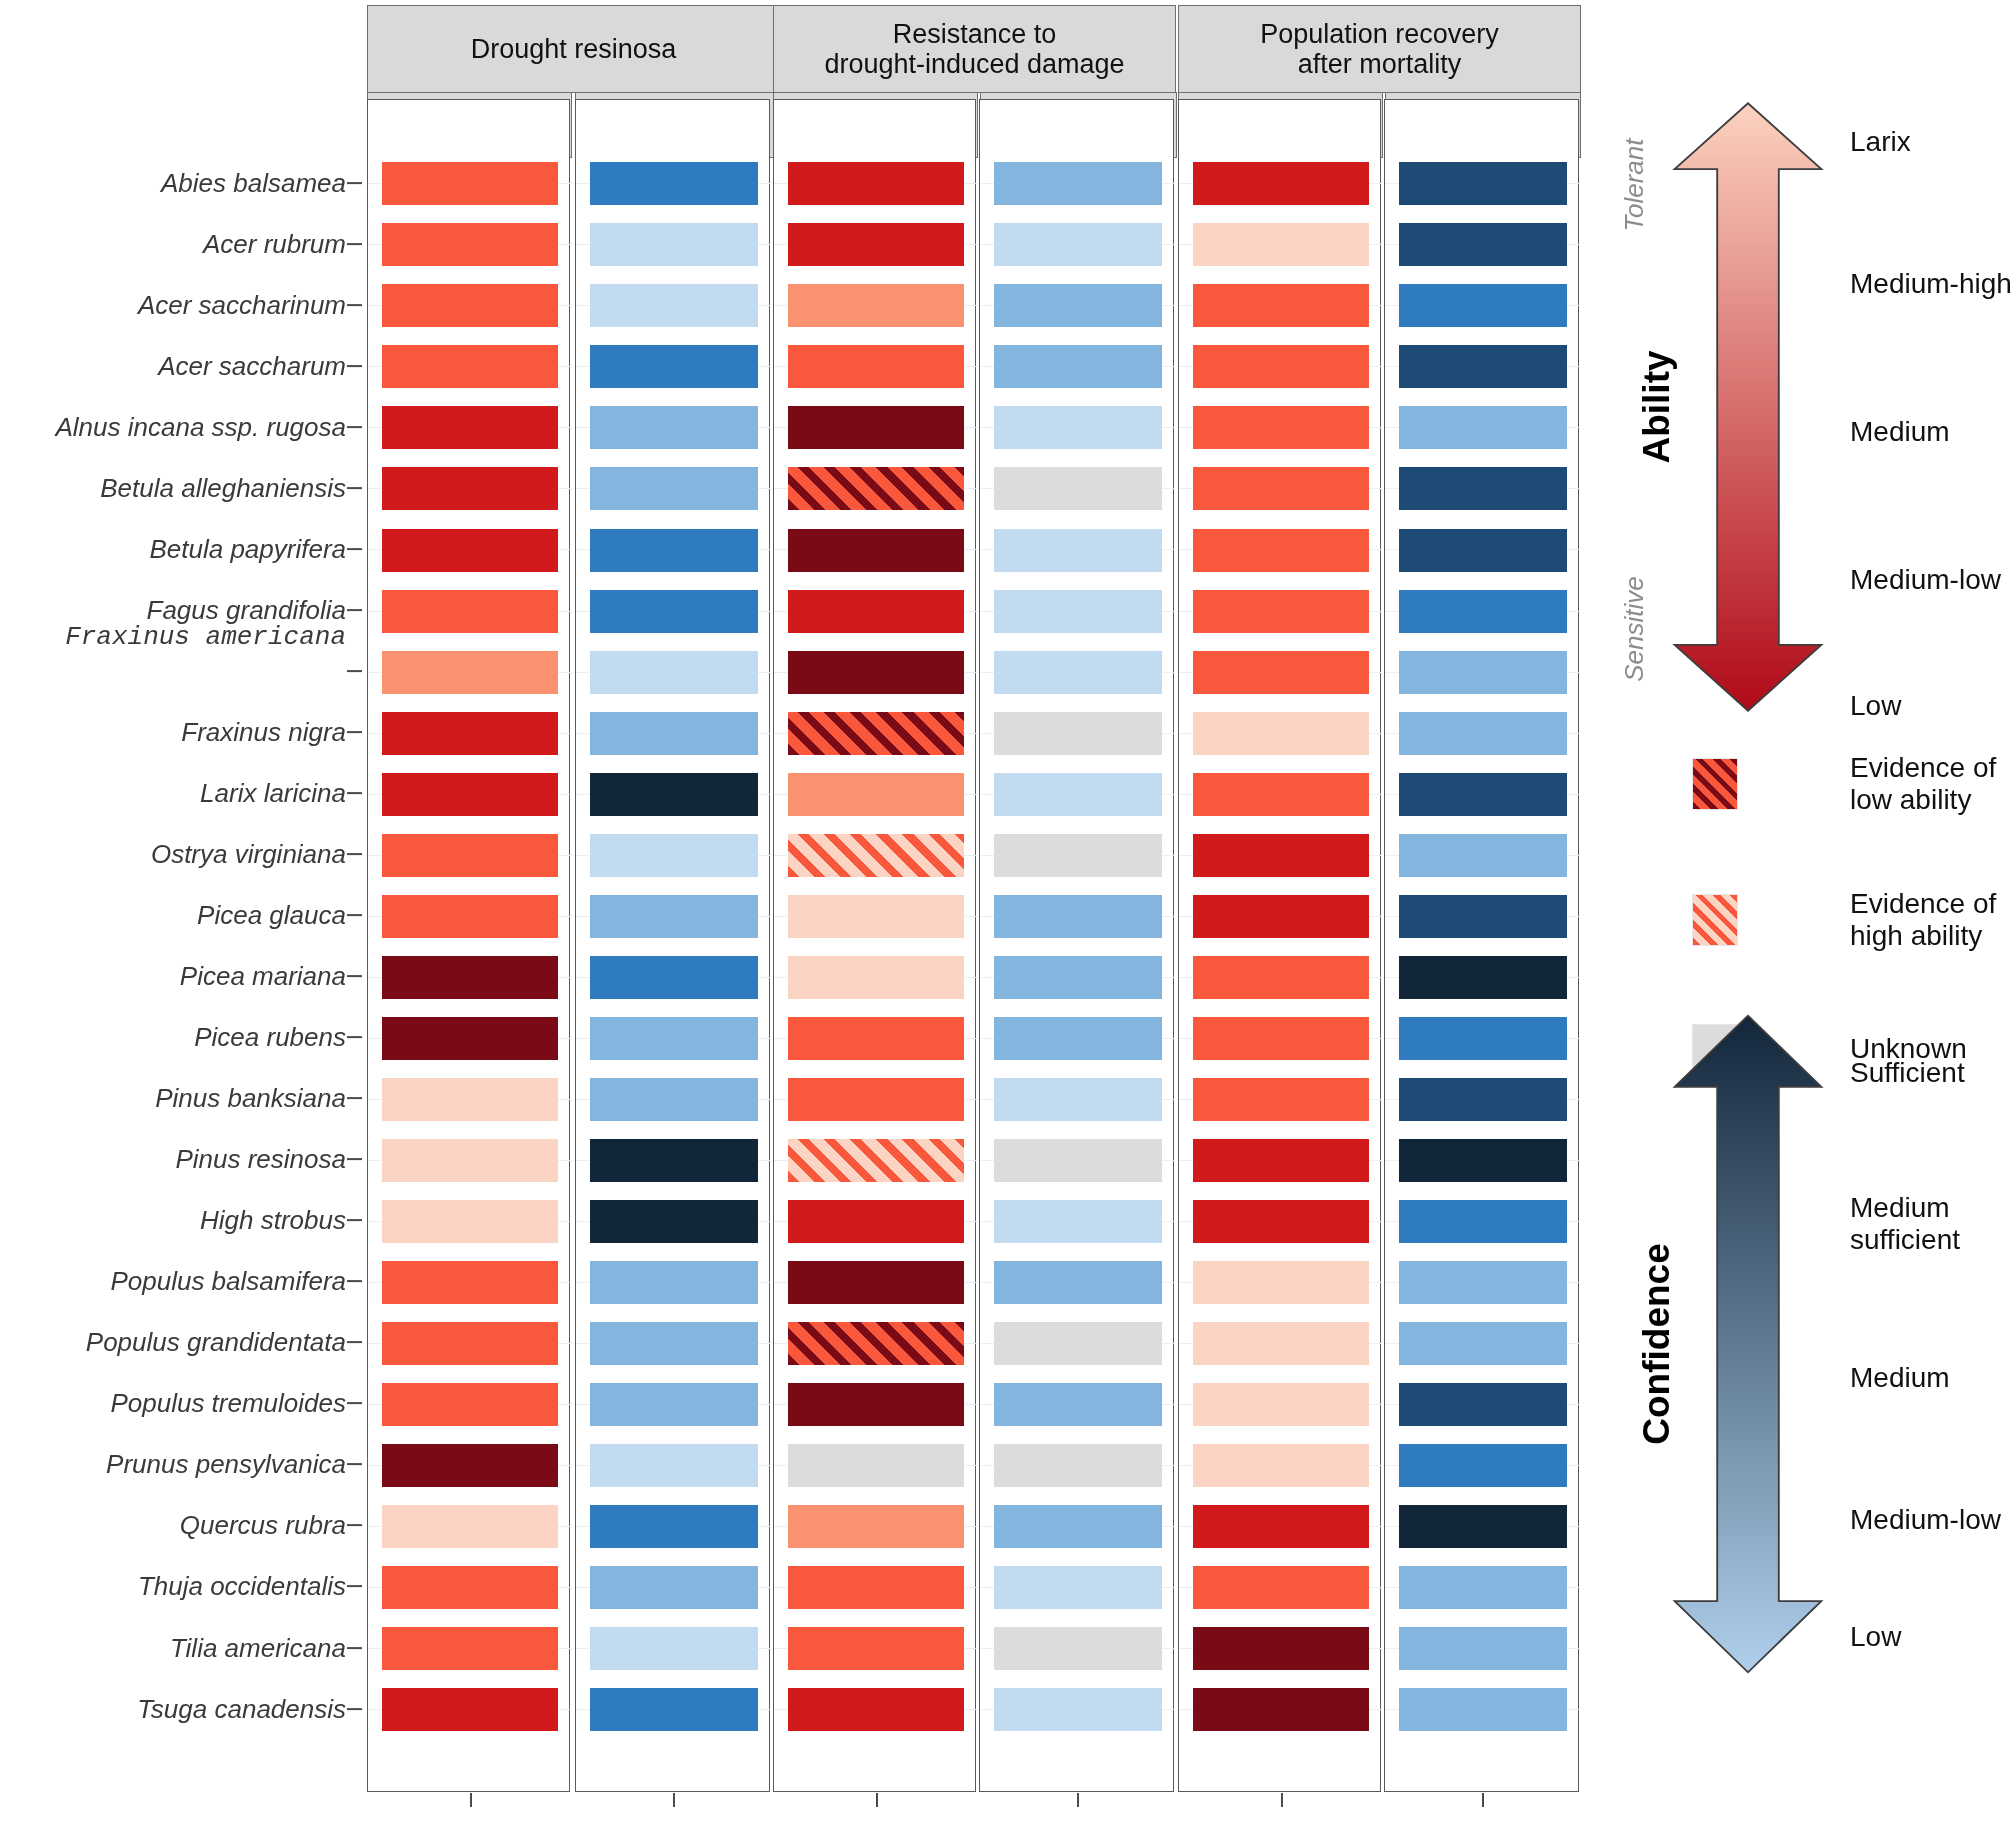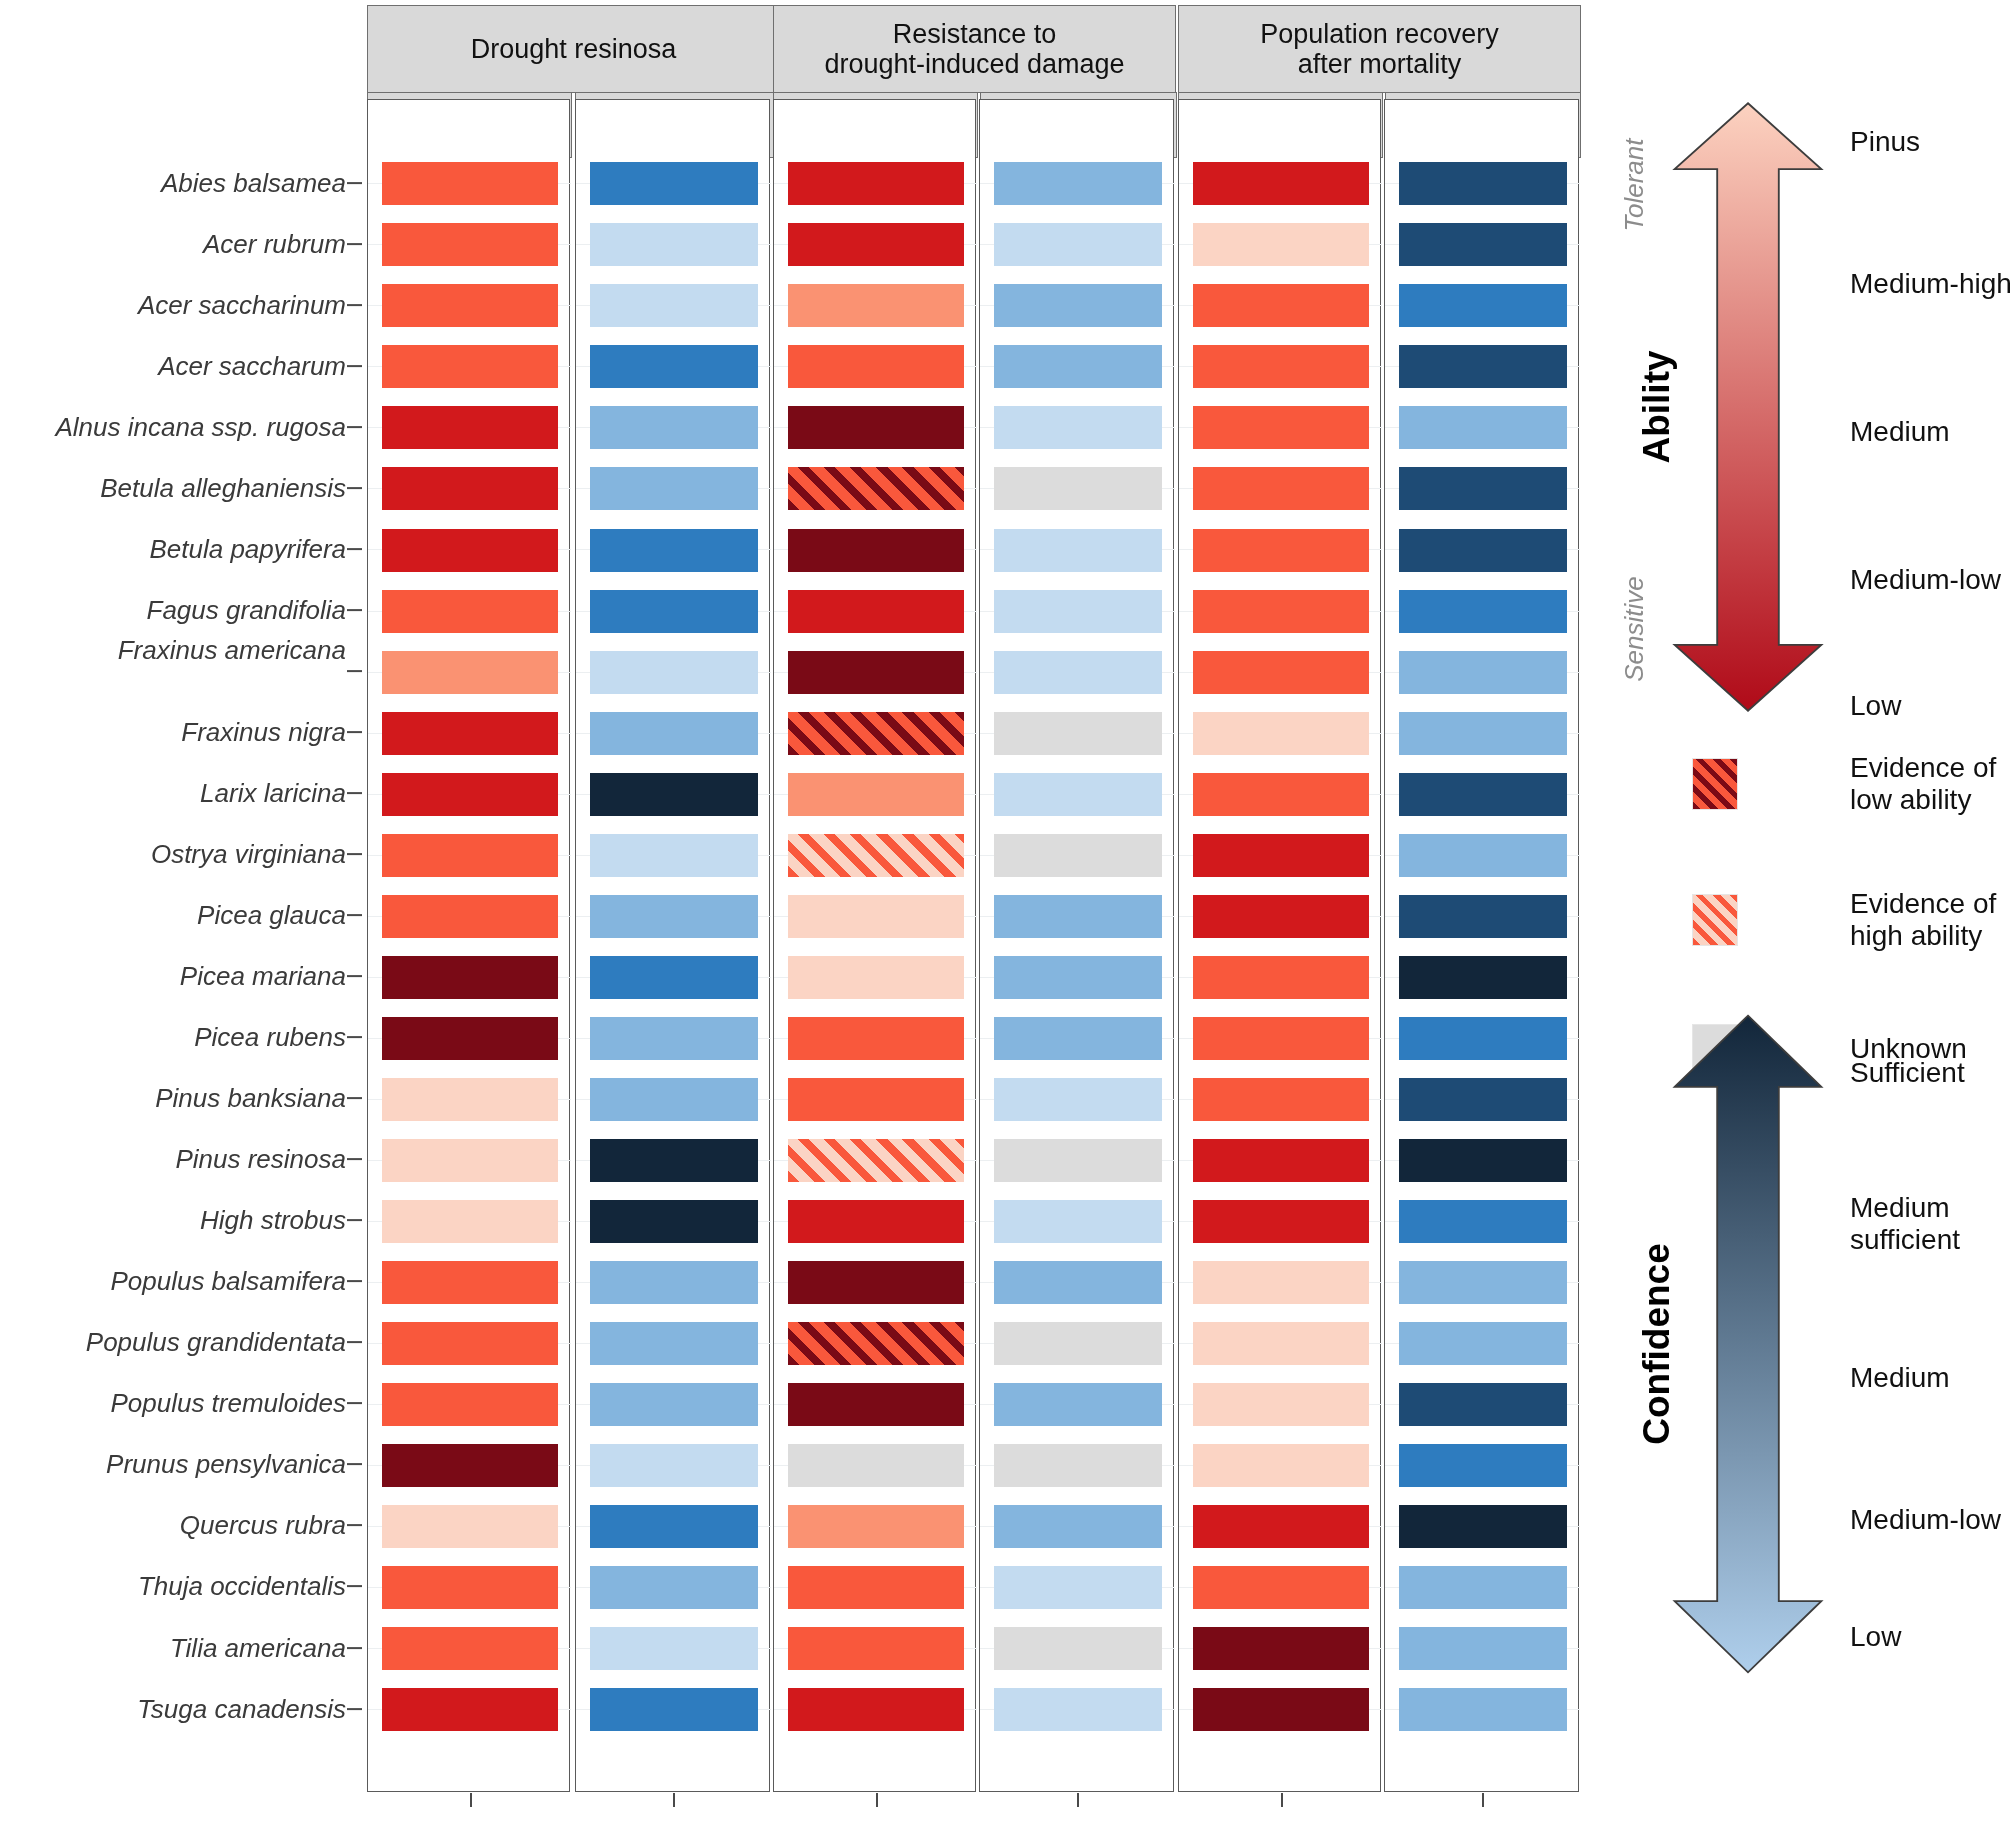--- a/index.html
+++ b/index.html
@@ -81,21 +81,21 @@
       <div class="ylab" style="top: 366px;">Acer saccharum</div>
       <div class="ytick" style="top: 366px;"></div>
       <div class="ylab" style="top: 427px;">Alnus incana ssp. rugosa</div>
       <div class="ytick" style="top: 427px;"></div>
       <div class="ylab" style="top: 488px;">Betula alleghaniensis</div>
       <div class="ytick" style="top: 488px;"></div>
       <div class="ylab" style="top: 549px;">Betula papyrifera</div>
       <div class="ytick" style="top: 549px;"></div>
       <div class="ylab" style="top: 610px;">Fagus grandifolia</div>
       <div class="ytick" style="top: 610px;"></div>
-      <div class="ylab" style="top: 650px;">Fraxinus americana</div>
+      <div class="ylab" style="top: 637px; font-family: Liberation Mono, monospace;">Fraxinus americana</div>
       <div class="ytick" style="top: 671px;"></div>
       <div class="ylab" style="top: 732px;">Fraxinus nigra</div>
       <div class="ytick" style="top: 732px;"></div>
       <div class="ylab" style="top: 793px;">Larix laricina</div>
       <div class="ytick" style="top: 793px;"></div>
       <div class="ylab" style="top: 854px;">Ostrya virginiana</div>
       <div class="ytick" style="top: 854px;"></div>
       <div class="ylab" style="top: 915px;">Picea glauca</div>
       <div class="ytick" style="top: 915px;"></div>
       <div class="ylab" style="top: 976px;">Picea mariana</div>
@@ -460,21 +460,21 @@
   <div class="legend" id="legend-root" style="left: 1603px; top: 0px; width: 412px; height: 1842px;">
       <svg width="154" height="610" style="position: absolute; left: 68px; top: 102px;" viewBox="0 0 250 990">
         <defs>
           <linearGradient id="ability-arrow-icon-grad" x1="0" y1="0" x2="0" y2="1">
             <stop offset="0%" stop-color="#FCD2C0"></stop>
             <stop offset="100%" stop-color="#B00A18"></stop>
           </linearGradient>
         </defs>
         <polygon points="125,2 244,108.9 175,108.9 175,881.1 244,881.1 125,988 6,881.1 75,881.1 75,108.9 6,108.9" fill="url(#ability-arrow-icon-grad)" stroke="#3d3d3d" stroke-width="3"></polygon>
       </svg>
-      <div class="legtxt" style="left: 247px; top: 142px;">Pinus</div>
+      <div class="legtxt" style="left: 247px; top: 142px;">Larix</div>
       <div class="legtxt" style="left: 247px; top: 284px;">Medium-high</div>
       <div class="legtxt" style="left: 247px; top: 432px;">Medium</div>
       <div class="legtxt" style="left: 247px; top: 580px;">Medium-low</div>
       <div class="legtxt" style="left: 247px; top: 706px;">Low</div>
       <div class="axword" style="left: 31px; top: 185px; transform: translate(-50%, -50%) rotate(-90deg);">Tolerant</div>
       <div class="axword" style="left: 31px; top: 629px; transform: translate(-50%, -50%) rotate(-90deg);">Sensitive</div>
       <div class="axbold" style="left: 54px; top: 407px; transform: translate(-50%, -50%) rotate(-90deg);">Ability</div>
       <div class="swatch" style="left: 89px; top: 758px; background: repeating-linear-gradient(45deg, rgb(122, 10, 22) 0px, rgb(122, 10, 22) 5.5px, rgba(0, 0, 0, 0) 5.5px, rgba(0, 0, 0, 0) 12.3px) rgb(249, 88, 60);"></div>
       <div class="legtxt two" style="left: 247px; top: 784px;">Evidence of<br>low ability</div>
       <div class="swatch" style="left: 89px; top: 894px; background: repeating-linear-gradient(45deg, rgb(249, 88, 60) 0px, rgb(249, 88, 60) 5.5px, rgba(0, 0, 0, 0) 5.5px, rgba(0, 0, 0, 0) 12.3px) rgb(251, 212, 196);"></div>

